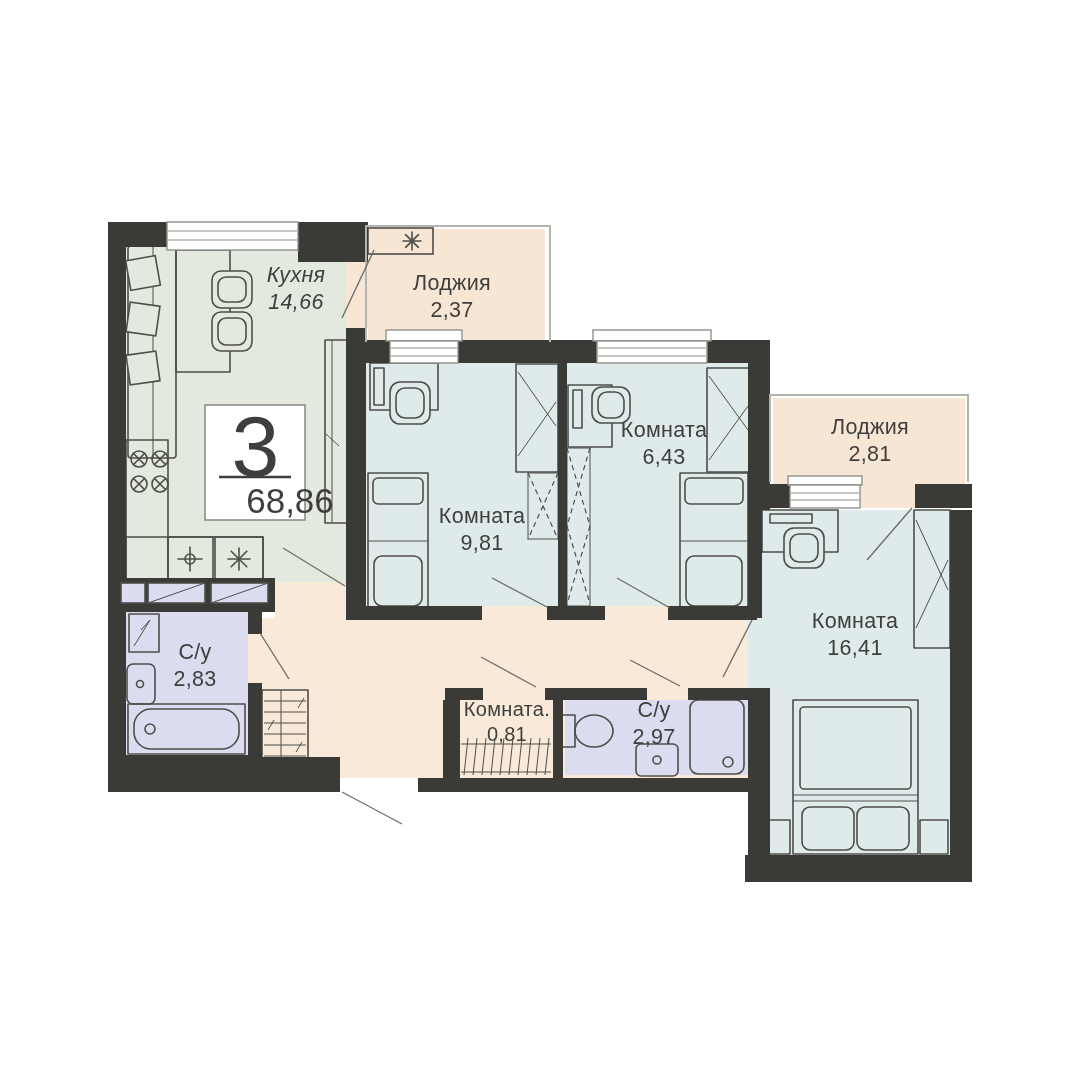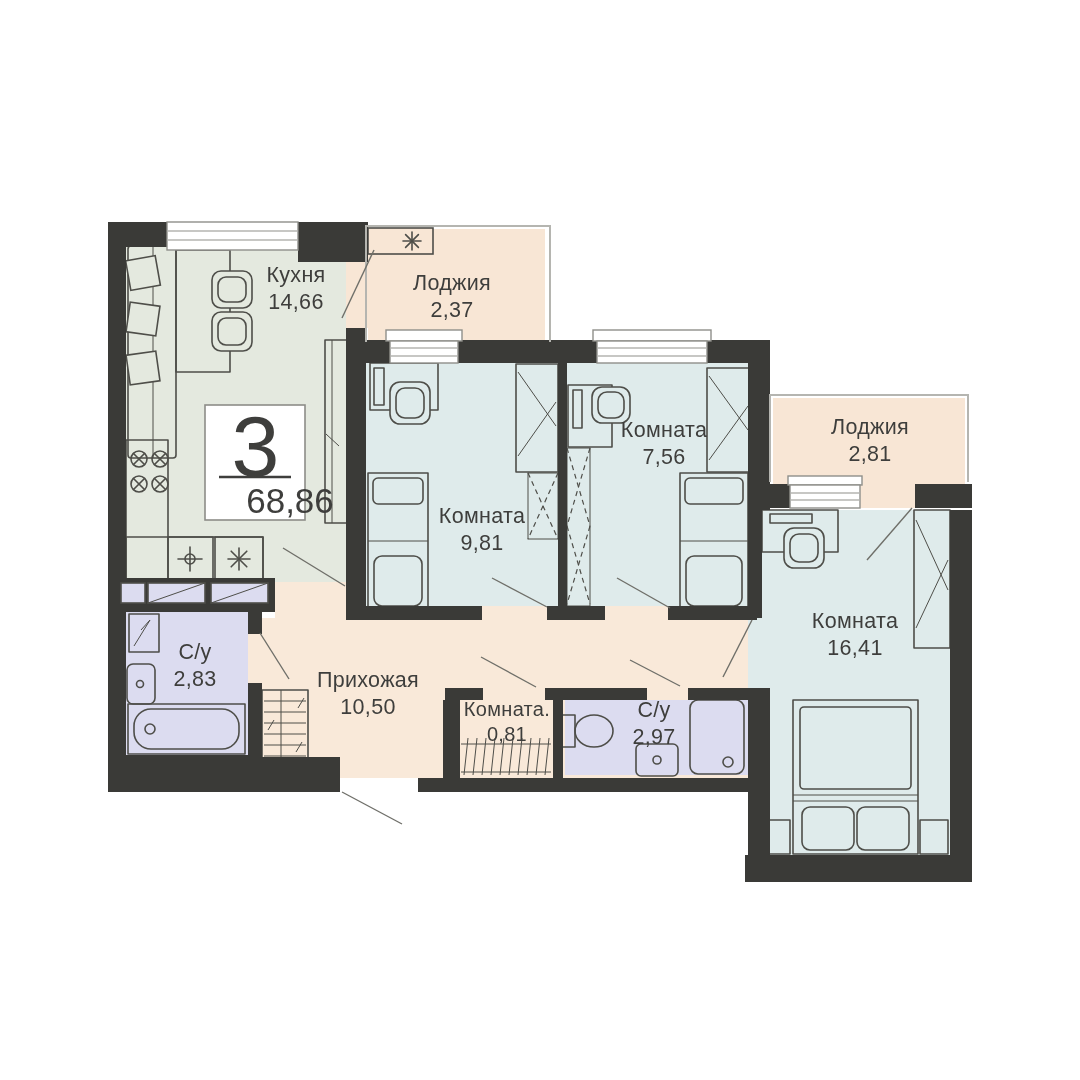--- a/index.html
+++ b/index.html
@@ -298,52 +298,48 @@
     <line x1="342" y1="792" x2="402" y2="824"></line>
   </g>
 
   <rect class="box" x="205" y="405" width="100" height="115"></rect>
   <line x1="219" y1="477" x2="291" y2="477" stroke="#3e3e3c" stroke-width="2.4"></line>
 </svg>
 
   <div class="type-num" style="left:255px;top:446px;">3</div>
   <div class="type-area" style="left:255px;top:500px;margin-left:35px;">68,86</div>
 
-  <div class="lbl" style="left:296px;top:289px;">
+  <div class="lbl" style="left:296px;top:289px;font-style:italic;">
     <div>Кухня</div>
     <div>14,66</div>
   </div>
   <div class="lbl" style="left:452px;top:297px;">
     <div>Лоджия</div>
     <div>2,37</div>
   </div>
   <div class="lbl" style="left:482px;top:530px;">
     <div>Комната</div>
     <div>9,81</div>
   </div>
   <div class="lbl" style="left:664px;top:444px;">
     <div>Комната</div>
-    <div>7,56</div>
+    <div>6,43</div>
   </div>
   <div class="lbl" style="left:870px;top:441px;">
     <div>Лоджия</div>
     <div>2,81</div>
   </div>
   <div class="lbl" style="left:855px;top:635px;">
     <div>Комната</div>
     <div>16,41</div>
   </div>
   <div class="lbl" style="left:195px;top:666px;">
     <div>С/у</div>
     <div>2,83</div>
   </div>
-  <div class="lbl" style="left:368px;top:694px;">
-    <div>Прихожая</div>
-    <div>10,50</div>
-  </div>
   <div class="lbl" style="left:507px;top:722px;font-size:20px;line-height:25px;">
     <div>Комната.</div>
     <div>0,81</div>
   </div>
   <div class="lbl" style="left:654px;top:724px;">
     <div>С/у</div>
     <div>2,97</div>
   </div>
 </div>
 

